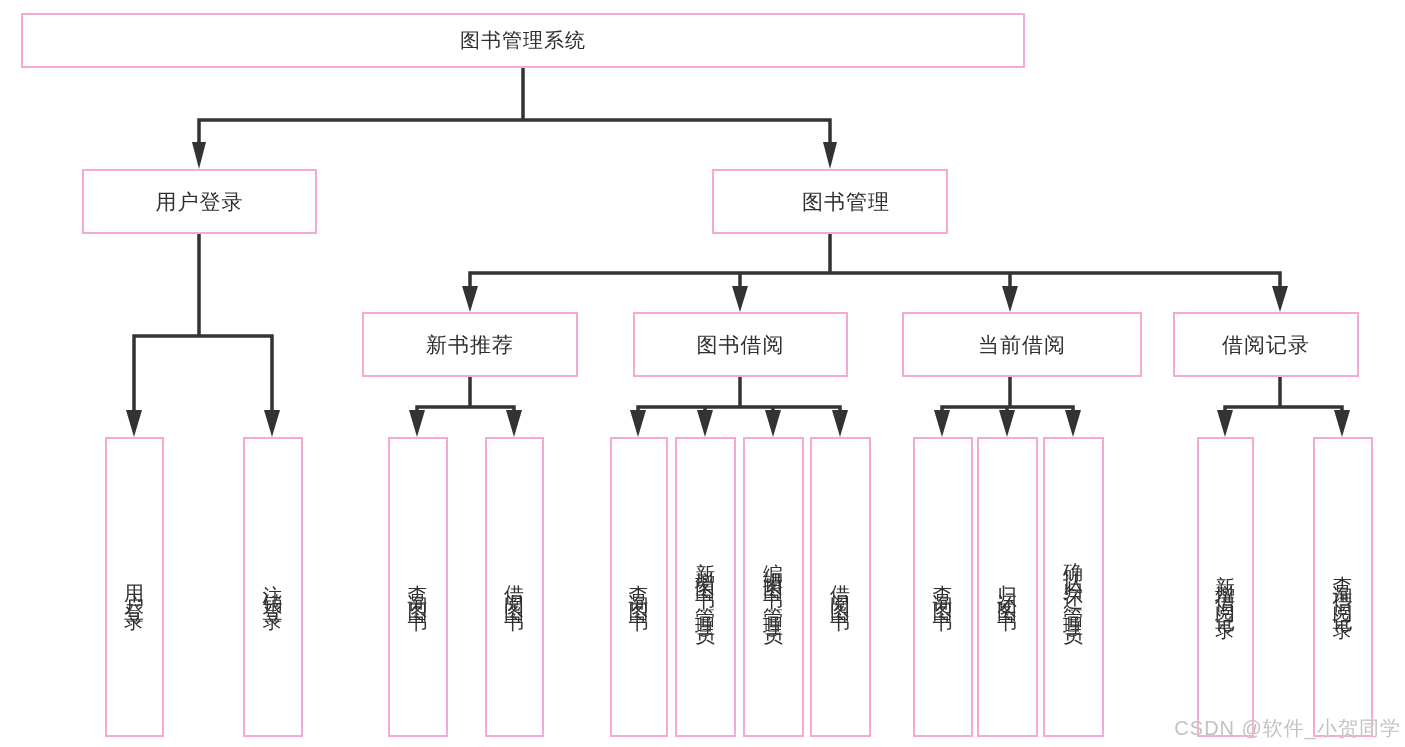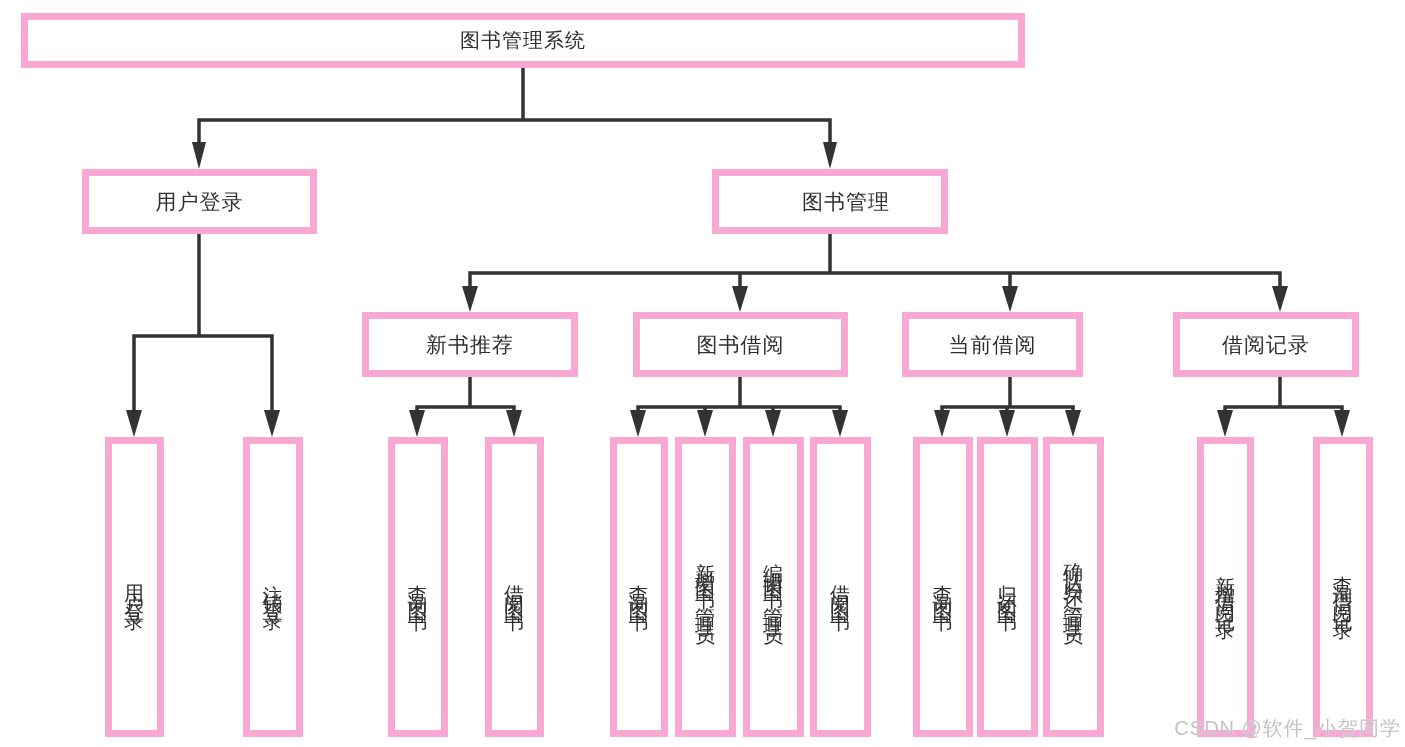--- a/index.html
+++ b/index.html
@@ -8,21 +8,21 @@
     width:1405px;height:747px;
     background:#ffffff;
     overflow:hidden;
     font-family:"Liberation Sans","DejaVu Sans",sans-serif;
     color:#333333;
   }
   .wires{position:absolute;left:0;top:0;width:1405px;height:747px;}
   .box{
     position:absolute;
     box-sizing:border-box;
-    border:7px solid #f9a8d4;
+    border:2px solid #f9a8d4;
     background:#ffffff;
     display:flex;align-items:center;justify-content:center;
     text-align:center;
   }
   .hlabel{font-size:21px;letter-spacing:1px;color:#2f2f2f;}
   .root .hlabel{font-size:20px;}
   .leaf{z-index:2;}
   .vtext{
     writing-mode:vertical-rl;
     text-orientation:mixed;
@@ -104,21 +104,21 @@
   <div class="box" style="left:712px;top:169px;width:236px;height:65px;padding-left:32px;">
     <span class="hlabel">图书管理</span>
   </div>
 
   <div class="box" style="left:633px;top:312px;width:215px;height:65px;">
     <span class="hlabel">图书借阅</span>
   </div>
   <div class="box" style="left:362px;top:312px;width:216px;height:65px;">
     <span class="hlabel">新书推荐</span>
   </div>
-  <div class="box" style="left:902px;top:312px;width:181px;height:65px;">
+  <div class="box" style="left:902px;top:312px;width:240px;height:65px;">
     <span class="hlabel">当前借阅</span>
   </div>
   <div class="box" style="left:1173px;top:312px;width:186px;height:65px;">
     <span class="hlabel">借阅记录</span>
   </div>
 
   <div class="box leaf" style="left:105px;top:437px;width:59px;height:300px;">
     <span class="vtext">用户登录</span>
   </div>
   <div class="box leaf" style="left:243px;top:437px;width:60px;height:300px;">

